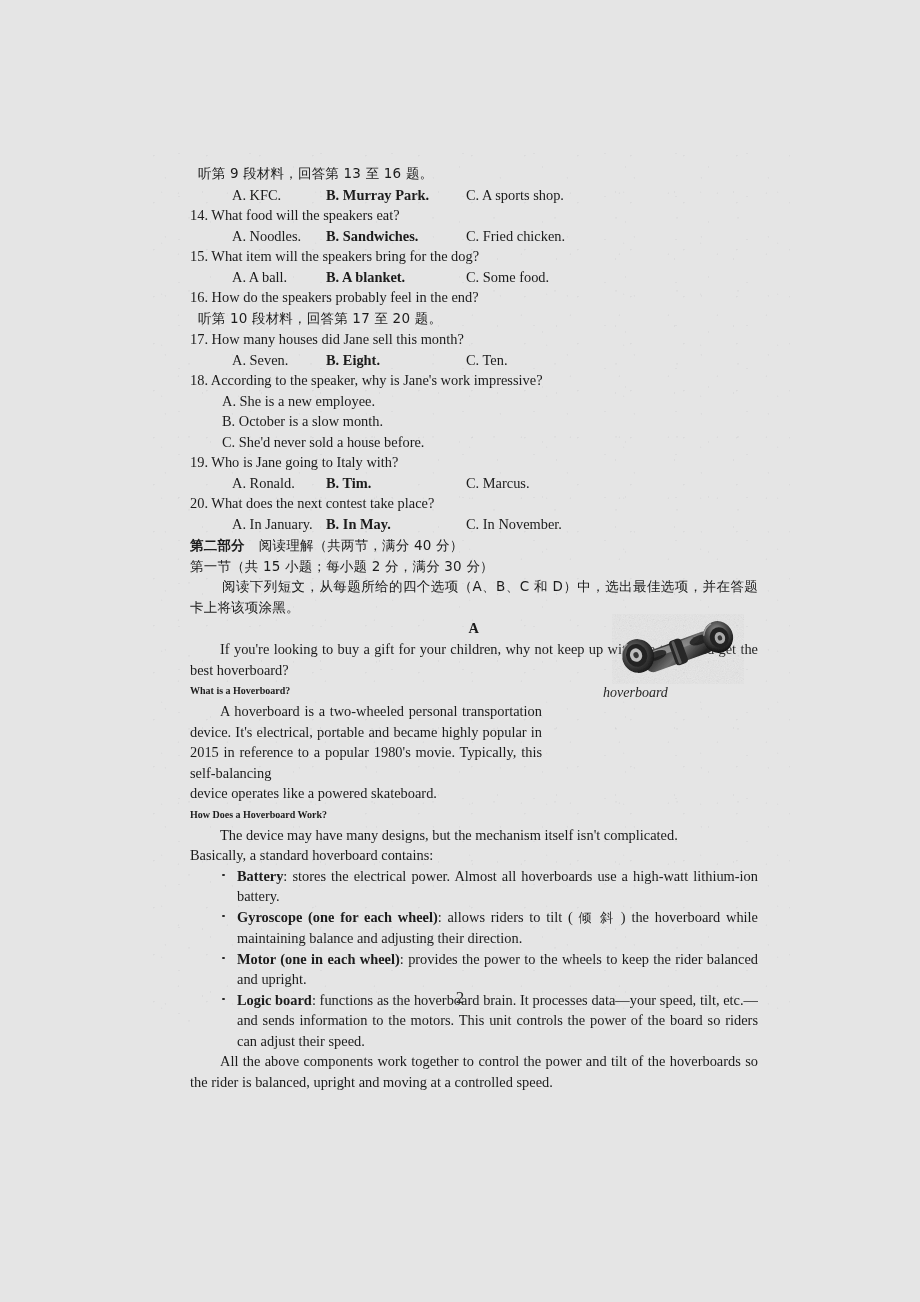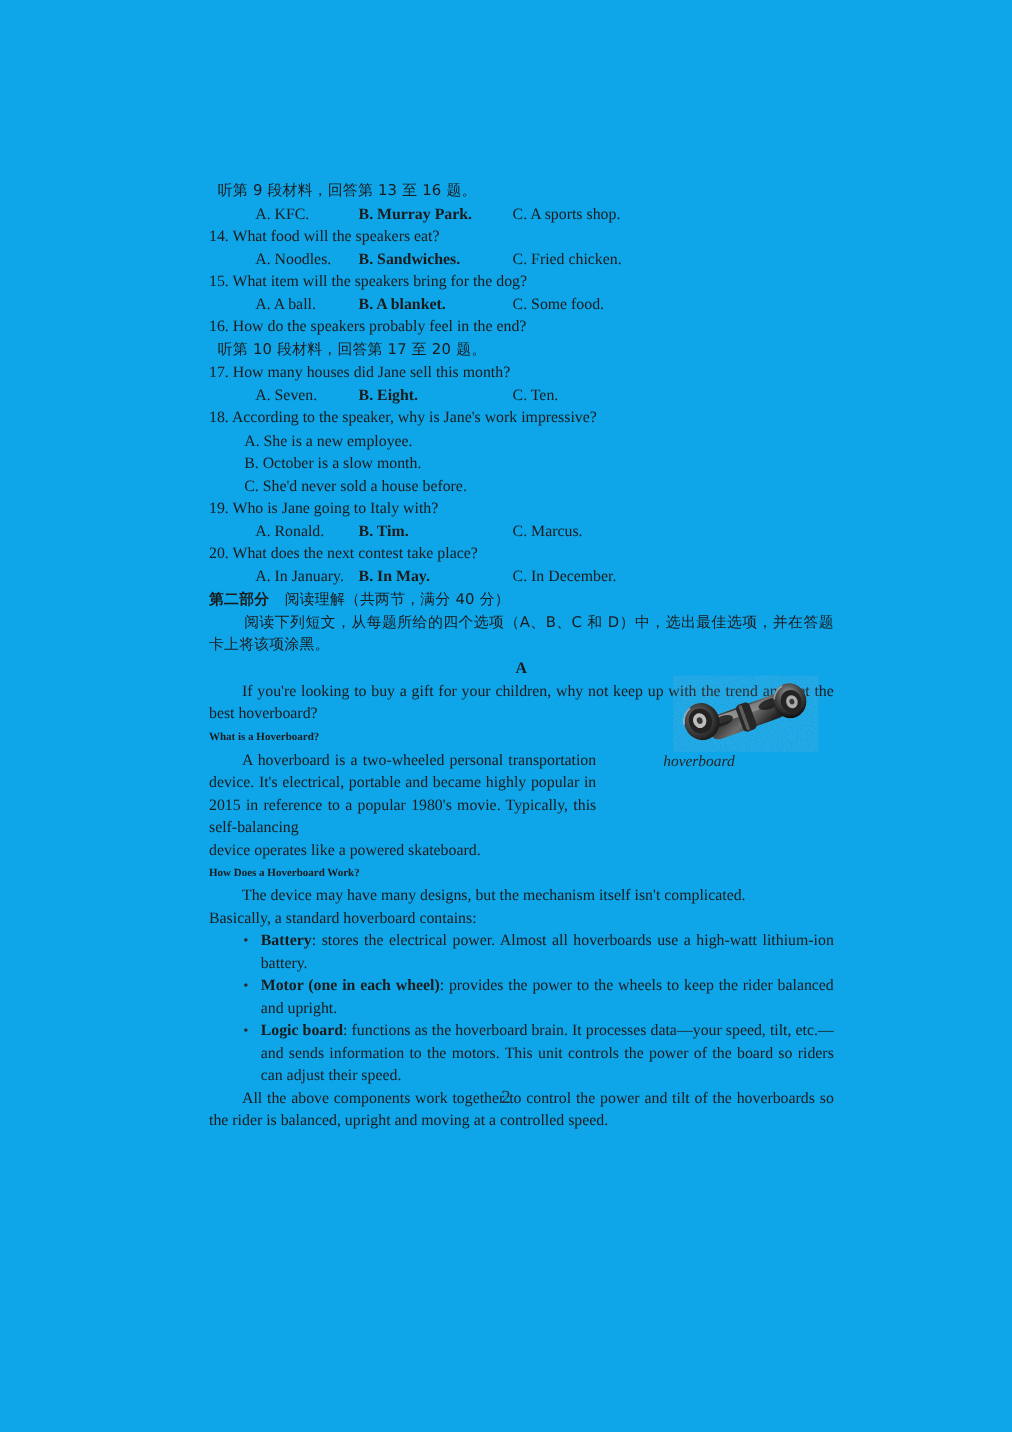--- a/index.html
+++ b/index.html
@@ -12,21 +12,21 @@
     font-family: "Liberation Serif", "DejaVu Serif", serif;
     color: #1b1b1b;
   }
 
   
   .page {
     position: relative;
     width: 920px;
     height: 1302px;
     margin: 0 auto;
-    background: #0ea5e9;
+    background: #e5e5e5;
     overflow: hidden;
   }
 
   
   .grain {
     position: absolute;
     left: 150px;
     top: 150px;
     width: 640px;
     height: 880px;
@@ -273,27 +273,28 @@
     </div>
 
     <div>
       <div class="en q-line">
         <span>20.</span>
         <span>What does the next contest take place?</span>
       </div>
       <div class="en opts">
         <span class="opt a">A. In January.</span>
         <span class="opt b">B. In May.</span>
-        <span class="opt c">C. In December.</span>
+        <span class="opt c">C. In November.</span>
       </div>
     </div>
 
     <div class="cn part-head">
       <span class="b">第二部分</span><span class="gap"></span><span>阅读理解（共两节，满分 40 分）</span>
     </div>
+    <div class="cn section-head">第一节（共 15 小题；每小题 2 分，满分 30 分）</div>
     <div class="cn instr">阅读下列短文，从每题所给的四个选项（A、B、C 和 D）中，选出最佳选项，并在答题卡上将该项涂黑。</div>
 
     <div class="passage-letter">A</div>
 
     <div class="en para indent">If you're looking to buy a gift for your children, why not keep up with the trend and get the best hoverboard?</div>
 
     <div class="sub-head">What is a Hoverboard?</div>
 
     <div class="en para indent narrow">A hoverboard is a two-wheeled personal transportation device. It's electrical, portable and became highly popular in 2015 in reference to a popular 1980's movie. Typically, this self-balancing</div>
     <div class="en para">device operates like a powered skateboard.</div>
@@ -302,20 +303,23 @@
 
     <div class="en para indent">The device may have many designs, but the mechanism itself isn't complicated.</div>
     <div class="en para">Basically, a standard hoverboard contains:</div>
 
     <div class="bullets">
 
       <div class="en bullet">
         <span class="dot"></span><span class="b">Battery</span><span>: </span><span>stores the electrical power. Almost all hoverboards use a high-watt lithium-ion battery.</span>
       </div>
 
+      <div class="en bullet">
+        <span class="dot"></span><span class="b">Gyroscope (one for each wheel)</span><span>: </span><span>allows riders to tilt (</span>&nbsp;<span class="cjk-inline">倾 斜</span>&nbsp;<span>) the hoverboard while maintaining balance and adjusting their direction.</span>
+      </div>
 
       <div class="en bullet">
         <span class="dot"></span><span class="b">Motor (one in each wheel)</span><span>: </span><span>provides the power to the wheels to keep the rider balanced and upright.</span>
       </div>
 
       <div class="en bullet">
         <span class="dot"></span><span class="b">Logic board</span><span>: </span><span>functions as the hoverboard brain. It processes data—your speed, tilt, etc.—and sends information to the motors. This unit controls the power of the board so riders can adjust their speed.</span>
       </div>
 
     </div>

